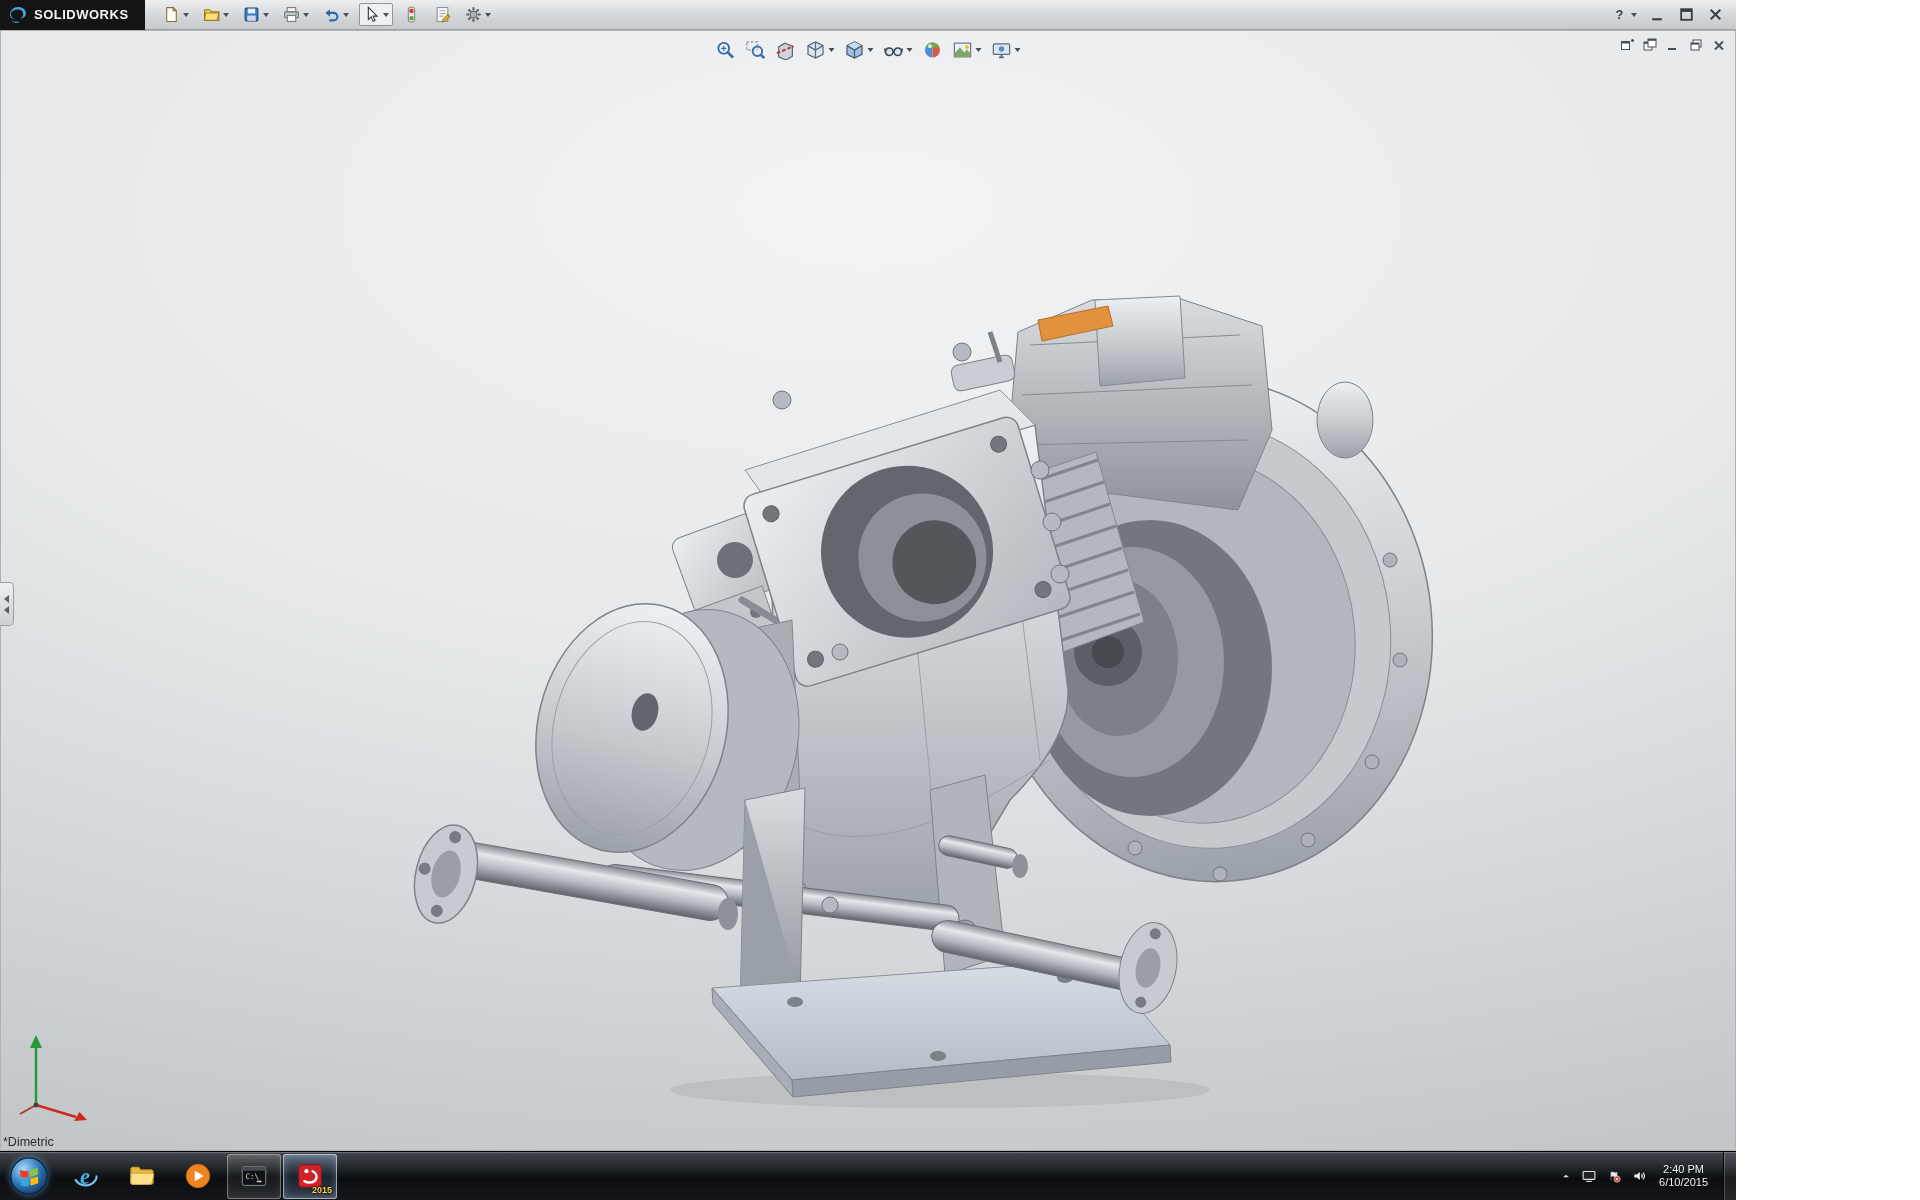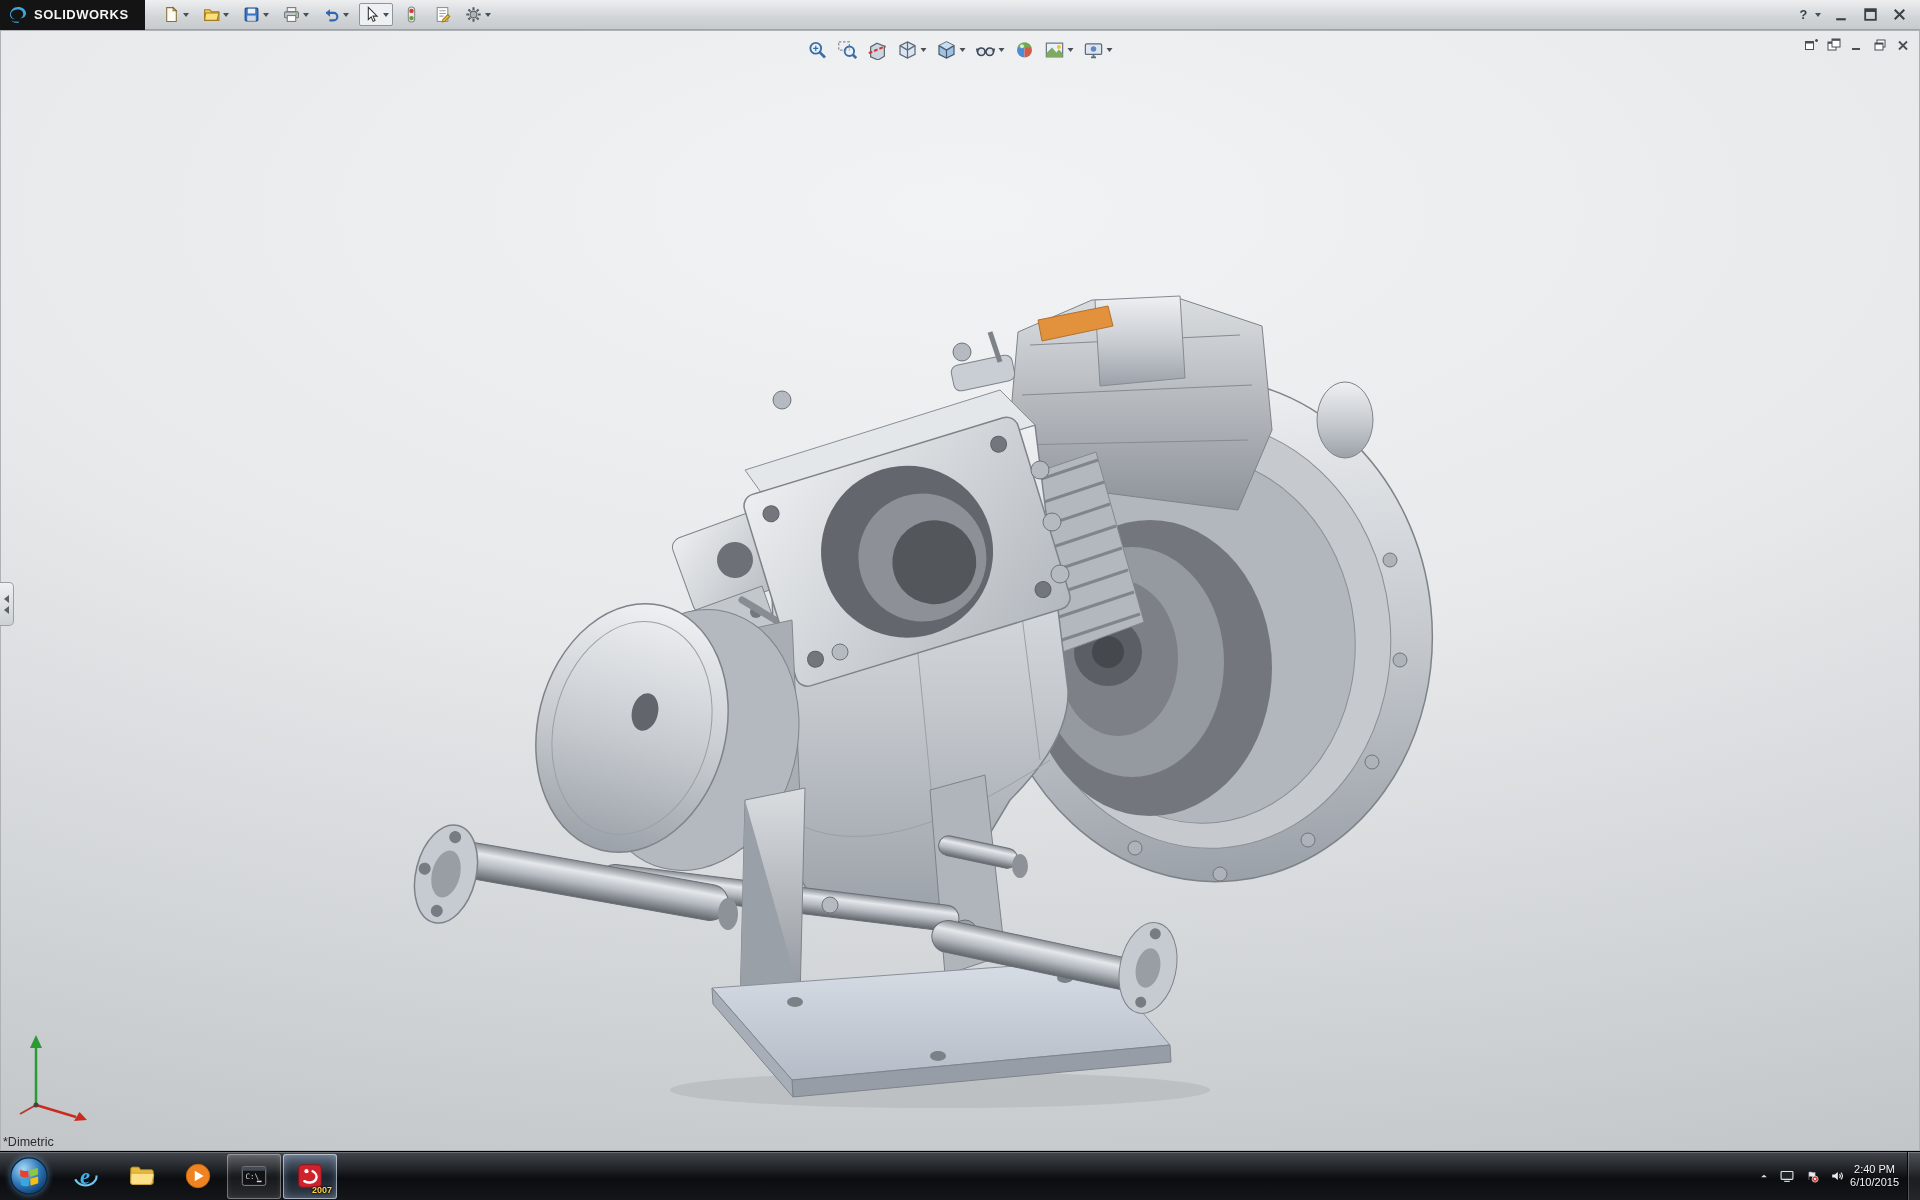--- a/index.html
+++ b/index.html
@@ -1,17 +1,17 @@
 <!DOCTYPE html>
 <html><head>
 <meta charset="utf-8">
 <style>
   *{margin:0;padding:0;box-sizing:border-box}
   html,body{width:1920px;height:1200px;overflow:hidden;font-family:"Liberation Sans",sans-serif}
-  .app{position:relative;width:1920px;height:1200px;background:#8b5cf6}
+  .app{position:relative;width:1736px;height:1200px;background:#8b5cf6}
   .sprite{position:absolute;width:0;height:0;overflow:hidden}
 
   
   .titlebar{position:absolute;top:0;left:0;right:0;height:30px;display:flex;align-items:center;
     background:linear-gradient(#eceeef,#d2d5d8 60%,#c8cbce);border-bottom:1px solid #9ea2a6;z-index:20}
   .logo{height:30px;display:flex;align-items:center;gap:6px;padding:0 16px 0 8px;background:#141414;color:#fff}
   .logo .swirl{width:20px;height:20px}
   .logotext{font-size:13px;font-weight:bold;letter-spacing:.5px;color:#f4f4f4}
   .tb-tools{display:flex;align-items:center;gap:6px;margin-left:14px;z-index:2}
   .tbtn{display:flex;align-items:center;padding:2px 3px;border:1px solid transparent;border-radius:2px}
@@ -46,21 +46,21 @@
   .start{width:58px;height:49px;display:flex;align-items:center;justify-content:center}
   .start svg{width:40px;height:40px;filter:drop-shadow(0 0 3px rgba(120,190,255,.55))}
   .apps{display:flex;align-items:center;height:100%}
   .appbtn{width:54px;height:45px;margin:2px 1px;display:flex;align-items:center;justify-content:center;position:relative;border-radius:3px}
   .appbtn svg{width:30px;height:30px}
   .appbtn.running{background:linear-gradient(rgba(255,255,255,.17),rgba(255,255,255,.04) 45%,rgba(255,255,255,.1));
     box-shadow:inset 0 0 0 1px rgba(255,255,255,.32), inset 0 0 6px rgba(255,255,255,.12)}
   .appbtn.active{background:linear-gradient(rgba(170,205,255,.30),rgba(120,170,230,.12) 45%,rgba(170,205,255,.22));
     box-shadow:inset 0 0 0 1px rgba(255,255,255,.5), inset 0 0 10px rgba(180,215,255,.4)}
   .badge{position:absolute;right:5px;bottom:4px;font-size:9px;font-weight:bold;color:#ffd34d;text-shadow:0 0 2px #000,0 0 2px #000}
-  .tray{margin-left:auto;display:flex;align-items:center;height:100%;padding-left:8px}
+  .tray{margin-left:auto;display:flex;align-items:center;height:100%;gap:7px;padding-left:8px}
   .traybtn{display:flex;align-items:center;justify-content:center}
   .traybtn svg{width:18px;height:18px}
   .traybtn.small svg{width:14px;height:14px}
   .clock{color:#f4f4f4;font-size:11px;line-height:13px;text-align:center;margin:0 8px 0 4px;text-shadow:0 1px 1px #000}
   .showdesk{width:13px;height:49px;border-left:1px solid #04060a;background:rgba(255,255,255,.07);
     box-shadow:inset 1px 0 0 rgba(255,255,255,.22)}
 </style>
 </head>
 <body>
 
@@ -645,21 +645,21 @@
           <svg>
             <use href="#i-cmd"></use>
           </svg>
           <span class="badge"></span>
         </div>
 
         <div class="appbtn running active">
           <svg>
             <use href="#i-sw"></use>
           </svg>
-          <span class="badge">2007</span>
+          <span class="badge">2015</span>
         </div>
       </div>
 
     <div class="tray">
       <span style="display:flex;align-items:center;gap:7px">
 
           <span class="traybtn small">
             <svg>
               <use href="#i-up"></use>
             </svg>

